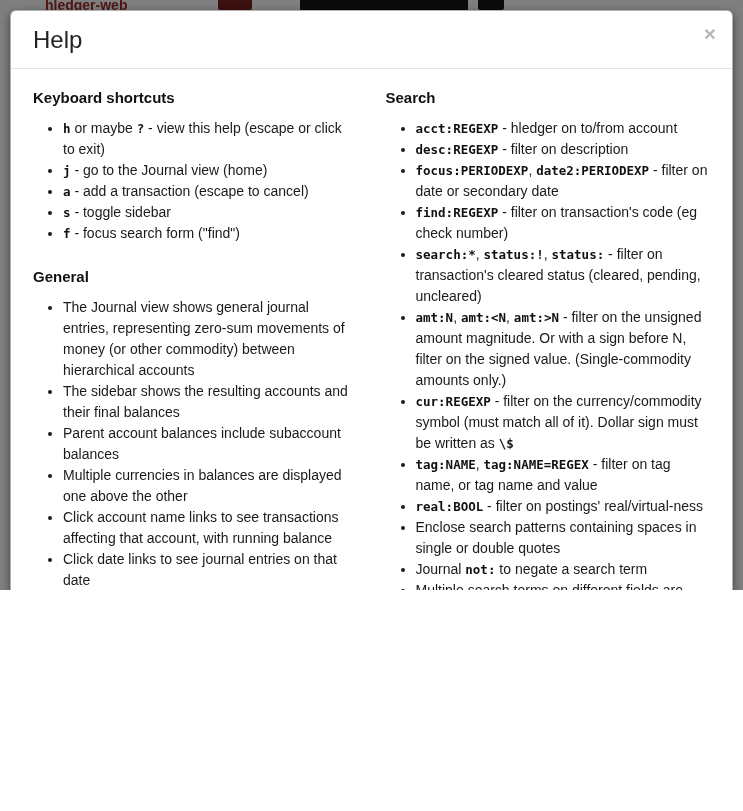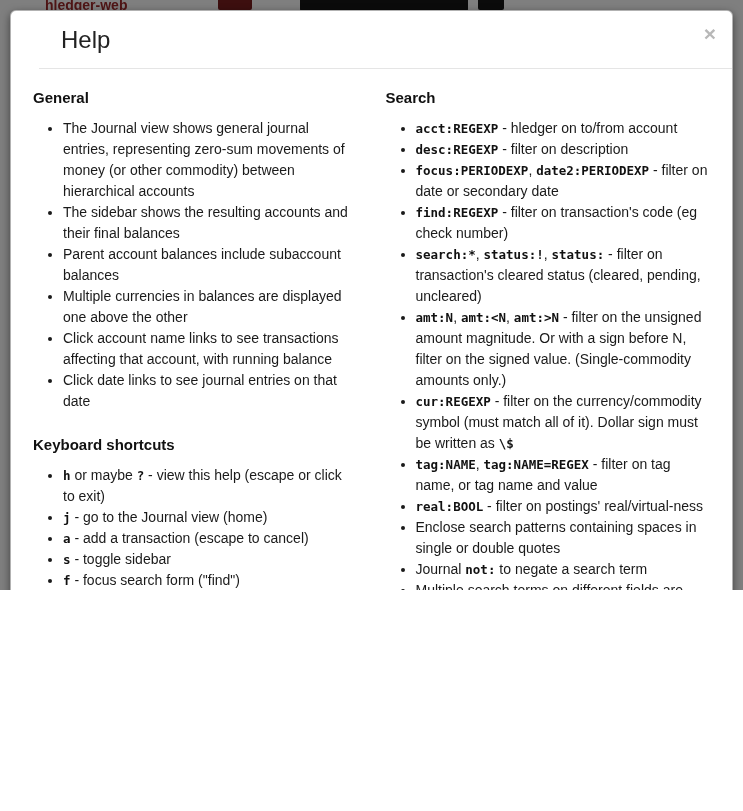--- a/index.html
+++ b/index.html
@@ -15,21 +15,21 @@
   .bg-heading-blob { position: absolute; left: 300px; top: -6px; width: 168px; height: 18px; background: #161616; border-radius: 3px; }
   .bg-heading-blob2 { position: absolute; left: 478px; top: -2px; width: 26px; height: 12px; background: #161616; border-radius: 2px; }
 
   
   .backdrop { position: absolute; inset: 0; background: rgba(0,0,0,0.5); z-index: 10; }
 
   
   .modal { position: absolute; left: 10px; top: 10px; width: 723px; height: 784px; z-index: 20;
            background: #fff; border: 1px solid rgba(0,0,0,0.3); border-radius: 6px;
            box-shadow: 0 3px 9px rgba(0,0,0,0.5); overflow: hidden; }
-  .modal-header { position: relative; padding: 15px 20px 13px 22px; border-bottom: 1px solid #e5e5e5; margin-left: 28px; }
+  .modal-header { position: relative; padding: 15px 20px 13px 22px; border-bottom: 1px solid #e5e5e5; }
   .modal-title { font-size: 24px; font-weight: 500; color: #222; line-height: 1.2; }
   .modal-close { position: absolute; right: 16px; top: 12px; border: none; background: transparent;
                  font-size: 21px; font-weight: bold; color: #b8b8b8; cursor: pointer; line-height: 1;
                  font-family: "Liberation Sans", sans-serif; }
 
   .modal-body { padding: 20px 24px 20px 22px; display: grid; grid-template-columns: 1fr 1fr; column-gap: 30px; align-items: start; }
 
   .help-col { min-width: 0; }
   .section { margin-bottom: 24px; }
   .section:last-child { margin-bottom: 0; }
@@ -53,38 +53,38 @@
   <div class="backdrop"></div>
 
   <div class="modal">
     <div class="modal-header">
       <div class="modal-title">Help</div>
       <button class="modal-close">×</button>
     </div>
     <div class="modal-body">
       <div class="help-col">
           <div class="section">
+            <h4 class="section-heading">Keyboard shortcuts</h4>
+            <ul class="help-list">
+              <li><span class="code">h</span><span class="txt"> or maybe </span><span class="code">?</span><span class="txt"> - view this help (escape or click to exit)</span></li>
+              <li><span class="code">j</span><span class="txt"> - go to the Journal view (home)</span></li>
+              <li><span class="code">a</span><span class="txt"> - add a transaction (escape to cancel)</span></li>
+              <li><span class="code">s</span><span class="txt"> - toggle sidebar</span></li>
+              <li><span class="code">f</span><span class="txt"> - focus search form ("find")</span></li>
+            </ul>
+          </div>
+          <div class="section">
             <h4 class="section-heading">General</h4>
             <ul class="help-list">
               <li><span class="txt">The Journal view shows general journal entries, representing zero-sum movements of money (or other commodity) between hierarchical accounts</span></li>
               <li><span class="txt">The sidebar shows the resulting accounts and their final balances</span></li>
               <li><span class="txt">Parent account balances include subaccount balances</span></li>
               <li><span class="txt">Multiple currencies in balances are displayed one above the other</span></li>
               <li><span class="txt">Click account name links to see transactions affecting that account, with running balance</span></li>
               <li><span class="txt">Click date links to see journal entries on that date</span></li>
-            </ul>
-          </div>
-          <div class="section">
-            <h4 class="section-heading">Keyboard shortcuts</h4>
-            <ul class="help-list">
-              <li><span class="code">h</span><span class="txt"> or maybe </span><span class="code">?</span><span class="txt"> - view this help (escape or click to exit)</span></li>
-              <li><span class="code">j</span><span class="txt"> - go to the Journal view (home)</span></li>
-              <li><span class="code">a</span><span class="txt"> - add a transaction (escape to cancel)</span></li>
-              <li><span class="code">s</span><span class="txt"> - toggle sidebar</span></li>
-              <li><span class="code">f</span><span class="txt"> - focus search form ("find")</span></li>
             </ul>
           </div>
         </div>
       <div class="help-col">
           <div class="section">
             <h4 class="section-heading">Search</h4>
             <ul class="help-list">
               <li><span class="code">acct:REGEXP</span><span class="txt"> - hledger on to/from account</span></li>
               <li><span class="code">desc:REGEXP</span><span class="txt"> - filter on description</span></li>
               <li><span class="code">focus:PERIODEXP</span><span class="txt">, </span><span class="code">date2:PERIODEXP</span><span class="txt"> - filter on date or secondary date</span></li>

